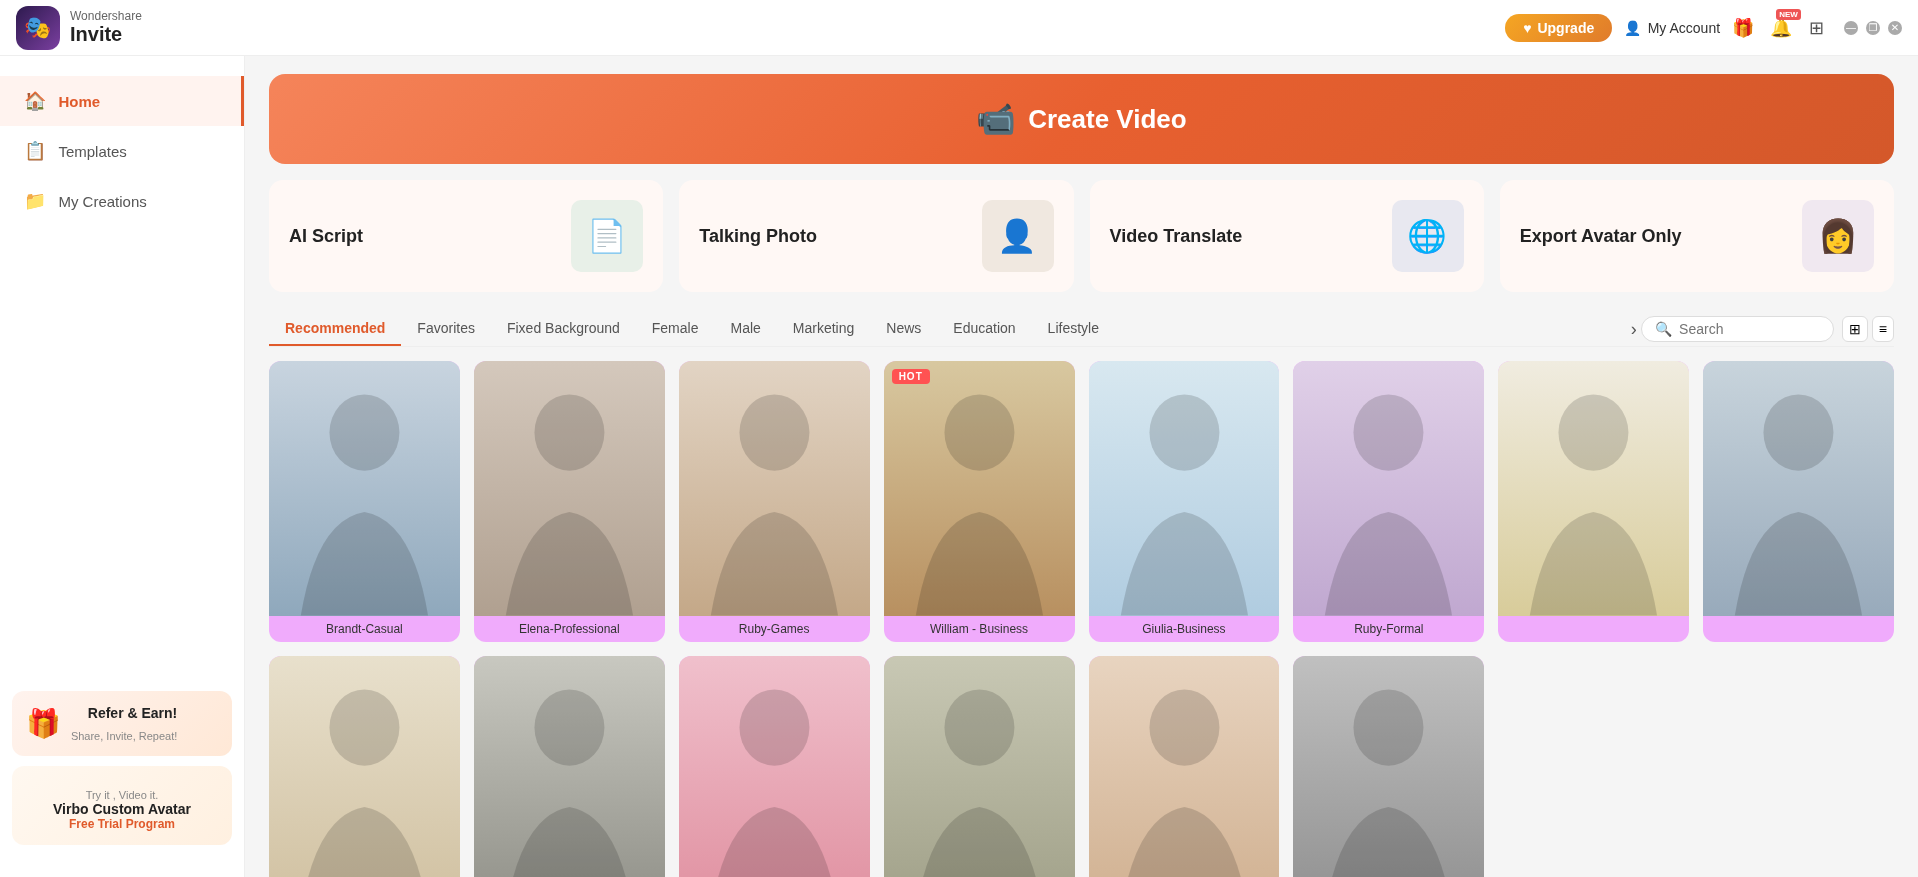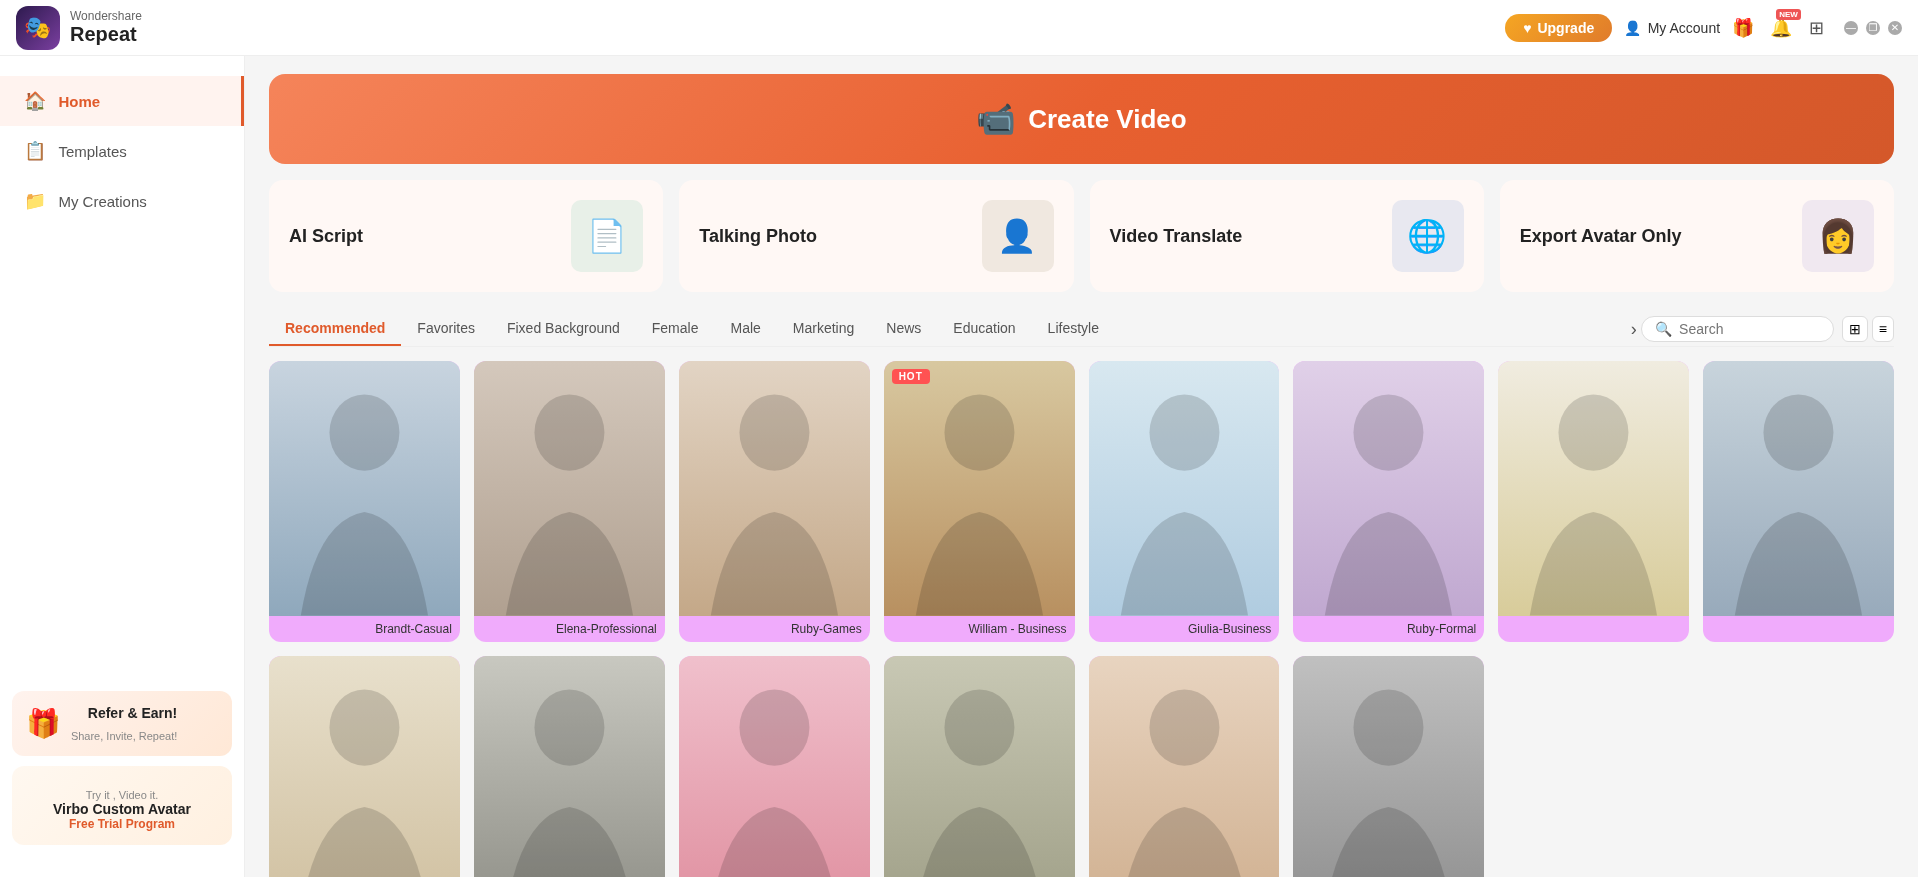--- a/index.html
+++ b/index.html
@@ -148,36 +148,36 @@
     .avatar-img-inner {
       width: 100%; height: 100%; display: flex; align-items: flex-end; justify-content: center;
       font-size: 64px;
     }
     .hot-badge {
       position: absolute; top: 8px; left: 8px;
       background: #ff5252; color: #fff; font-size: 10px; font-weight: 700;
       padding: 2px 7px; border-radius: 4px; letter-spacing: 1px;
     }
     .avatar-name {
-      padding: 6px 8px; font-size: 12px; color: #333; font-weight: 500; text-align: right;
+      padding: 6px 8px; font-size: 12px; color: #333; font-weight: 500; text-align: center;
     }
 
     .scrollable { overflow-y: auto; }
     .scrollable::-webkit-scrollbar { width: 6px; }
     .scrollable::-webkit-scrollbar-thumb { background: #ccc; border-radius: 3px; }
   </style>
 </head>
 <body>
 
 <div class="title-bar">
   <div class="title-bar-left">
     <div class="app-logo">🎭</div>
     <div class="app-name">
       <span class="app-name-top">Wondershare</span>
-      <span class="app-name-bottom">Repeat</span>
+      <span class="app-name-bottom">Invite</span>
     </div>
   </div>
   <div class="title-bar-right">
     <button class="upgrade-btn">
       <span class="heart">♥</span>
       <span>Upgrade</span>
     </button>
     <button class="my-account-btn">
       <span>👤</span>
       <span>My Account</span>

